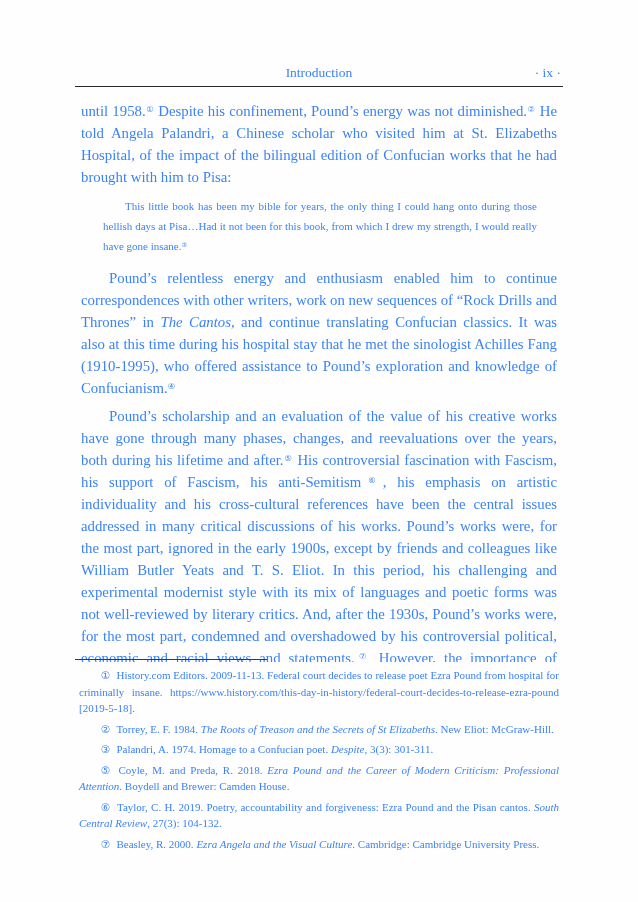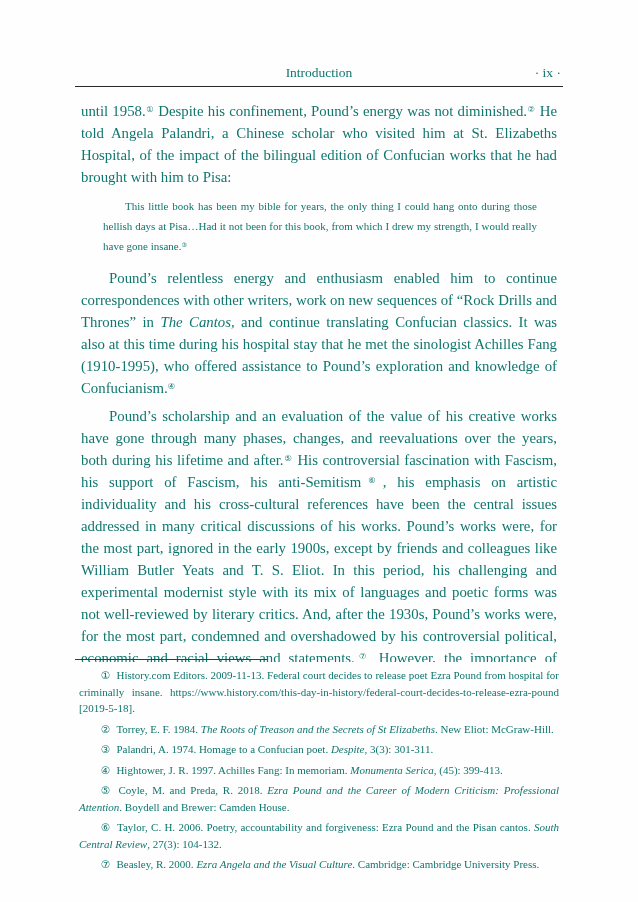--- a/index.html
+++ b/index.html
@@ -2,21 +2,21 @@
 <html><head>
 <meta charset="utf-8">
 <style>
   html, body { margin: 0; padding: 0; background: #ffffff; }
   .page {
     position: relative;
     width: 638px;
     height: 902px;
     background: #fefefe;
     font-family: "Liberation Serif", serif;
-    color: #0f766e;
+    color: #3b82f6;
     overflow: hidden;
   }
   
   .page-header {
     position: absolute;
     top: 65px; left: 75px; right: 75px;
     height: 24px;
     font-size: 13.5px;
   }
   .header-title {
@@ -95,19 +95,18 @@
     <blockquote class="quote"><span>This little book has been my bible for years, the only thing I could hang onto during those hellish days at Pisa…Had it not been for this book, from which I drew my strength, I would really have gone insane.</span><sup class="sup">③</sup></blockquote>
     <p class="para"><span>Pound’s relentless energy and enthusiasm enabled him to continue correspondences with other writers, work on new sequences of “Rock Drills and Thrones” in </span><span class="italic">The Cantos,</span><span> and continue translating Confucian classics. It was also at this time during his hospital stay that he met the sinologist Achilles Fang (1910-1995), who offered assistance to Pound’s exploration and knowledge of Confucianism.</span><sup class="sup">④</sup></p>
     <p class="para fill-last"><span>Pound’s scholarship and an evaluation of the value of his creative works have gone through many phases, changes, and reevaluations over the years, both during his lifetime and after.</span><sup class="sup">⑤</sup><span> His controversial fascination with Fascism, his support of Fascism, his anti-Semitism</span><sup class="sup">⑥</sup><span>, his emphasis on artistic individuality and his cross-cultural references have been the central issues addressed in many critical discussions of his works. Pound’s works were, for the most part, ignored in the early 1900s, except by friends and colleagues like William Butler Yeats and T. S. Eliot. In this period, his challenging and experimental modernist style with its mix of languages and poetic forms was not well-reviewed by literary critics. And, after the 1930s, Pound’s works were, for the most part, condemned and overshadowed by his controversial political, economic and racial views and statements.</span><sup class="sup">⑦</sup><span> However, the importance of Pound’s poetry started to be acknowledged with the publication of Hugh Kenner’s influential work </span><span class="italic">The Pound Era</span><span> (1971). </span><span class="italic">The Pound Era</span></p>
   </main>
 
   <footer class="footnotes">
     <div class="fn-rule"></div>
     <p class="footnote"><span class="fn-marker">①</span><span class="fn-text"><span>History.com Editors. 2009-11-13. Federal court decides to release poet Ezra Pound from hospital for criminally insane. https://www.history.com/this-day-in-history/federal-court-decides-to-release-ezra-pound [2019-5-18].</span></span></p>
     <p class="footnote"><span class="fn-marker">②</span><span class="fn-text"><span>Torrey, E. F. 1984. </span><span class="italic">The Roots of Treason and the Secrets of St Elizabeths</span><span>. New Eliot: McGraw-Hill.</span></span></p>
     <p class="footnote"><span class="fn-marker">③</span><span class="fn-text"><span>Palandri, A. 1974. Homage to a Confucian poet. </span><span class="italic">Despite</span><span>, 3(3): 301-311.</span></span></p>
-    <p class="footnote"><span class="fn-marker">④</span><span class="fn-text"><span>Hightower, J. R. 1997. Achilles Fang: In memoriam. </span><span class="italic">Monumenta Serica</span><span>, (45): 399-413.</span></span></p>
     <p class="footnote"><span class="fn-marker">⑤</span><span class="fn-text"><span>Coyle, M. and Preda, R. 2018. </span><span class="italic">Ezra Pound and the Career of Modern Criticism: Professional Attention</span><span>. Boydell and Brewer: Camden House.</span></span></p>
-    <p class="footnote"><span class="fn-marker">⑥</span><span class="fn-text"><span>Taylor, C. H. 2006. Poetry, accountability and forgiveness: Ezra Pound and the Pisan cantos. </span><span class="italic">South Central Review</span><span>, 27(3): 104-132.</span></span></p>
+    <p class="footnote"><span class="fn-marker">⑥</span><span class="fn-text"><span>Taylor, C. H. 2019. Poetry, accountability and forgiveness: Ezra Pound and the Pisan cantos. </span><span class="italic">South Central Review</span><span>, 27(3): 104-132.</span></span></p>
     <p class="footnote"><span class="fn-marker">⑦</span><span class="fn-text"><span>Beasley, R. 2000. </span><span class="italic">Ezra Angela and the Visual Culture</span><span>. Cambridge: Cambridge University Press.</span></span></p>
   </footer>
 
 </div>
 
 </body></html>

